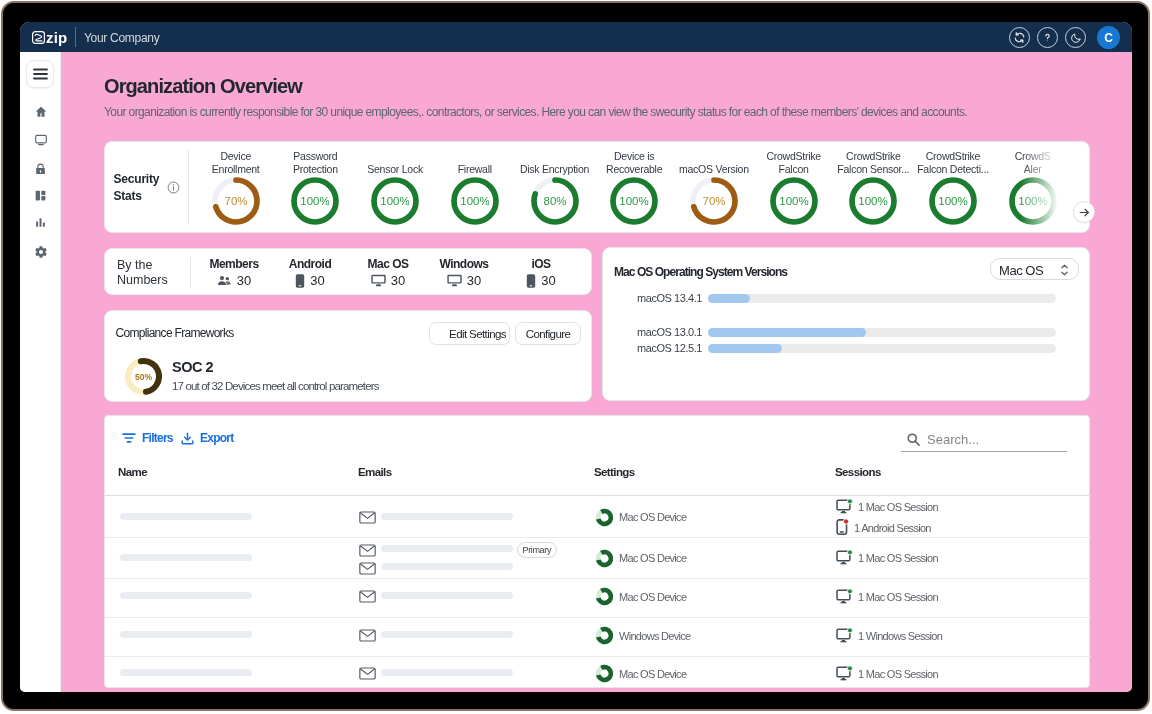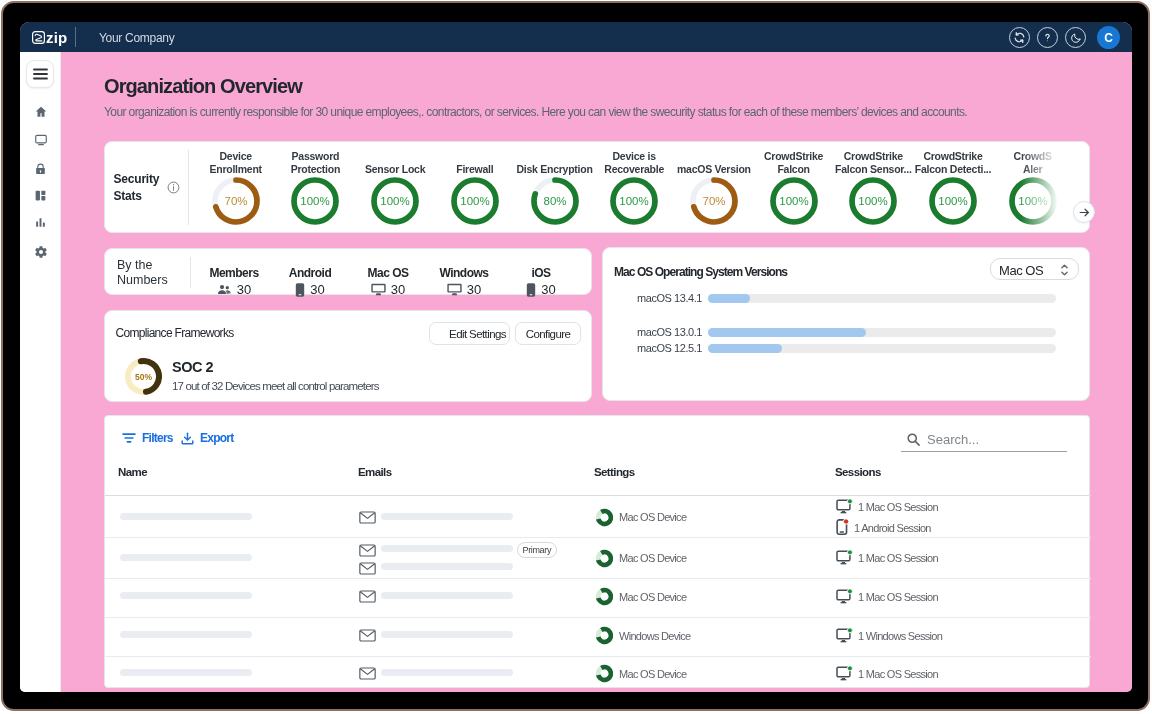--- a/index.html
+++ b/index.html
@@ -6,21 +6,21 @@
 html,body { width:1152px; height:714px; background:#fff; font-family:"Liberation Sans", sans-serif; }
 body { position:relative; overflow:hidden; }
 .frame { position:absolute; left:1px; top:1px; width:1149px; height:710px; background:#000; border:2px solid #8d7164; border-radius:13px; }
 .screen { position:absolute; left:20px; top:22px; width:1112px; height:670px; background:#f9a8d4; border-radius:9px 9px 5px 5px; overflow:hidden; }
 
 
 .navbar { position:absolute; left:0; top:0; width:100%; height:30px; background:#142f4e; }
 .logo-box { position:absolute; left:12px; top:9px; }
 .zip { position:absolute; left:26px; top:7px; color:#fff; font-size:15px; font-weight:bold; letter-spacing:0.2px; }
 .nav-sep { position:absolute; left:55px; top:5px; width:1px; height:20px; background:#5a6f86; }
-.your-company { position:absolute; left:64px; top:8.5px; color:#d3d9e0; font-size:12px; letter-spacing:-0.3px;margin-left:15px; }
+.your-company { position:absolute; left:64px; top:8.5px; color:#d3d9e0; font-size:12px; letter-spacing:-0.3px; }
 .nav-ico { position:absolute; top:5px; width:21px; height:21px; border:1px solid #c9d1da; border-radius:50%; display:flex; align-items:center; justify-content:center; }
 .avatar { position:absolute; left:1077px; top:4px; width:23px; height:23px; border-radius:50%; background:#1877d2; color:#fff; font-size:12px; font-weight:bold; display:flex; align-items:center; justify-content:center; }
 
 
 .sidebar { position:absolute; left:0; top:30px; width:41px; height:640px; background:#fff; border-right:1px solid #e8eaed; }
 .hamburger { position:absolute; left:6px; top:8px; width:28px; height:28px; background:#fff; border:1px solid #e4e7eb; border-radius:8px; box-shadow:0 1px 2px rgba(0,0,0,.06); display:flex; align-items:center; justify-content:center; }
 .side-ico { position:absolute; left:0; width:41px; display:flex; justify-content:center; }
 
 
 .h1 { position:absolute; left:84px; top:53px; font-size:20px; font-weight:bold; color:#22272e; letter-spacing:-0.9px; }
@@ -31,29 +31,29 @@
 .card-num { left:84px; top:226px; width:488px; height:47px; }
 .card-comp { left:84px; top:288px; width:488px; height:92px; }
 .card-mac { left:582px; top:225px; width:488px; height:154px; }
 .card-table { left:84px; top:393px; width:986px; height:273px; border-radius:4px; }
 
 
 .ss-label { position:absolute; left:8.5px; top:28.5px; font-size:12px; letter-spacing:-0.2px; font-weight:bold; color:#23282e; line-height:17.5px; }
 .ss-info { position:absolute; left:62px; top:39px; }
 .ss-sep { position:absolute; left:83px; top:8px; width:1px; height:75px; background:#e4e7ea; }
 .donut { position:absolute; width:90px; text-align:center; }
-.donut .lbl { height:27px; display:flex; align-items:flex-end; justify-content:center; font-size:10.5px; letter-spacing:-0.25px; font-weight:bold; color:#343b43; line-height:12.5px; margin-bottom:2px; }
+.donut .lbl { height:27px; display:flex; align-items:flex-end; justify-content:center; font-size:10.5px; letter-spacing:-0.25px; font-weight:normal; color:#343b43; line-height:12.5px; margin-bottom:2px; }
 .fade { position:absolute; right:0px; top:1px; width:68px; height:89px; background:linear-gradient(to right, rgba(255,255,255,0), #fff 55%); border-radius:0 8px 8px 0; }
 .arrow-btn { position:absolute; left:968px; top:59px; width:22px; height:22px; background:#fff; border:1px solid #dfe3e8; border-radius:50%; display:flex; align-items:center; justify-content:center; box-shadow:0 1px 2px rgba(0,0,0,.05); }
 
 
 .bn-label { position:absolute; left:12px; top:9px; font-size:12.5px; color:#2b323a; line-height:14.5px; }
 .bn-sep { position:absolute; left:85px; top:8px; width:1px; height:31px; background:#e4e7ea; }
 .bn-col { position:absolute; top:8px; width:90px; text-align:center; }
-.bn-col .t { font-size:12px; letter-spacing:-0.5px; font-weight:bold; color:#23282e;margin-top:9px; }
+.bn-col .t { font-size:12px; letter-spacing:-0.5px; font-weight:bold; color:#23282e; }
 .bn-col .v { margin-top:2px; font-size:13px; color:#23282e; display:flex; align-items:center; justify-content:center; gap:5px; }
 
 
 .comp-title { position:absolute; left:10.5px; top:14.5px; font-size:12px; letter-spacing:-0.7px; font-weight:normal; color:#23282e; }
 .btn { position:absolute; height:23px; background:#fff; border:1px solid #dfe2e6; border-radius:7px; font-size:11.5px; letter-spacing:-0.6px; color:#23282e; display:flex; align-items:center; justify-content:center; }
 .soc-name { position:absolute; left:67px; top:48px; font-size:14.5px; letter-spacing:-0.5px; font-weight:bold; color:#22272e; }
 .soc-desc { position:absolute; left:67px; top:68.5px; font-size:11.5px; letter-spacing:-0.85px; color:#454c55; }
 
 
 .mac-title { position:absolute; left:11px; top:17px; font-size:12px; letter-spacing:-0.95px; font-weight:bold; color:#23282e; }

